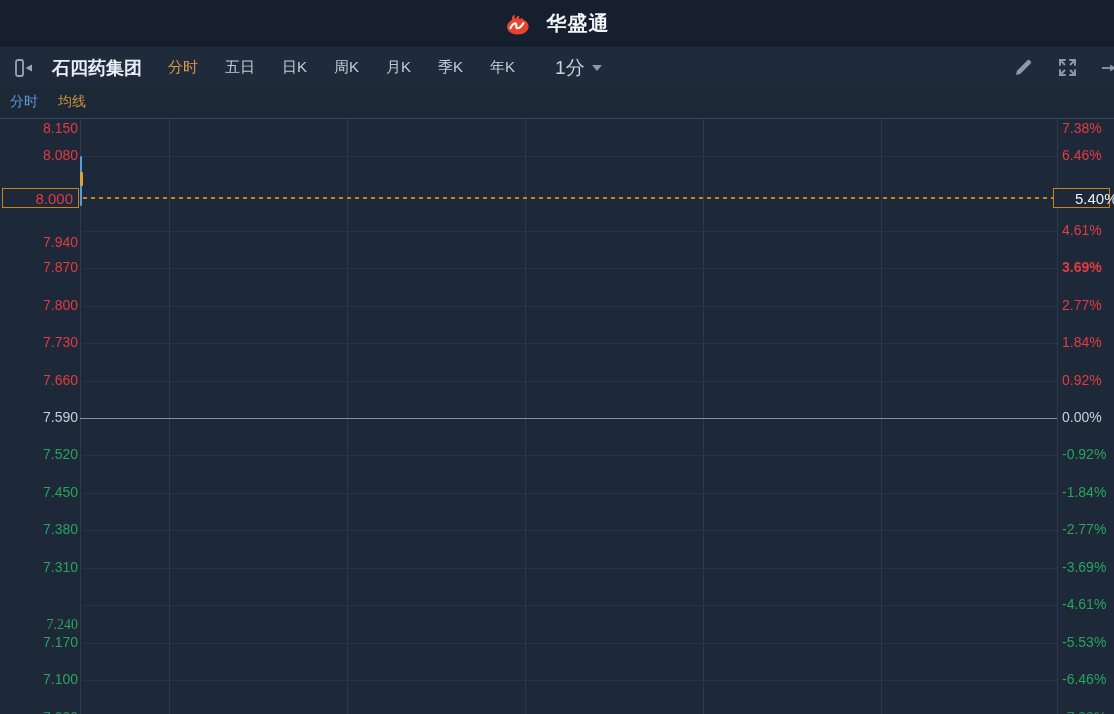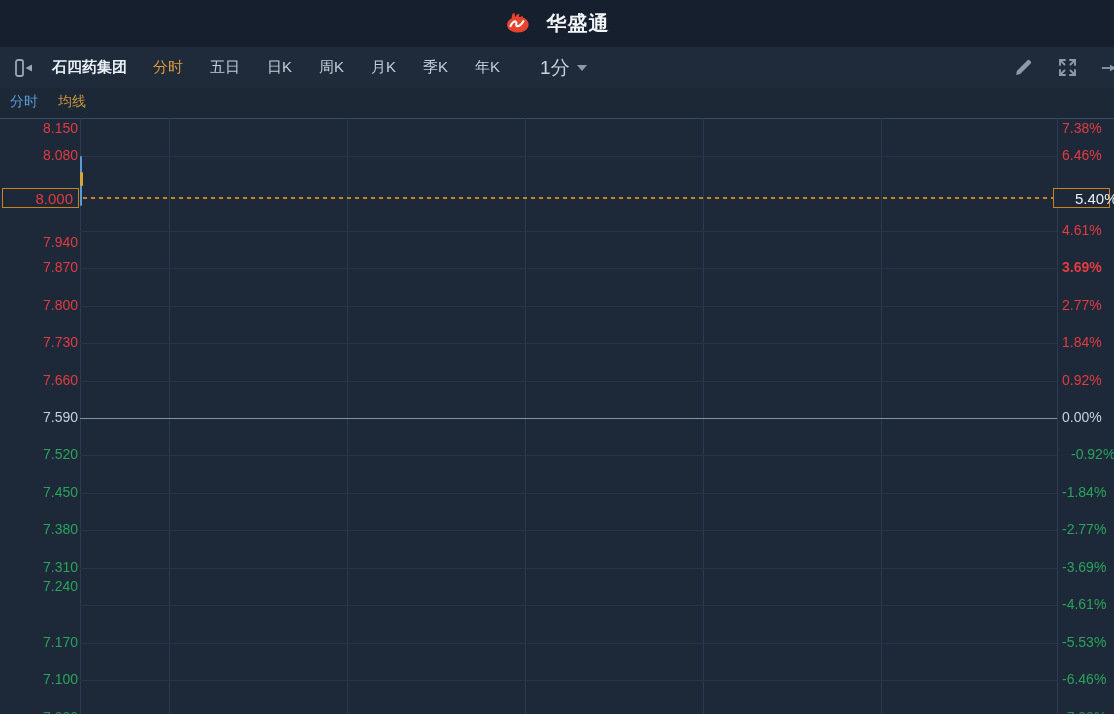--- a/index.html
+++ b/index.html
@@ -1,24 +1,24 @@
 <!DOCTYPE html>
 <html><head>
 <meta charset="utf-8">
 <style>
   html,body{margin:0;padding:0;width:1114px;height:714px;overflow:hidden;
     background:#1d2938;font-family:"Liberation Sans","DejaVu Sans",sans-serif;}
   .topbar{position:absolute;left:0;top:0;width:1114px;height:47px;background:#161f2e;
     display:flex;align-items:center;justify-content:center;}
-  .brand{display:flex;gap:16px;}
+  .brand{display:flex;align-items:center;gap:16px;}
   .brand-name{color:#f2f5f8;font-size:20px;font-weight:bold;letter-spacing:1px;}
   .toolbar{position:absolute;left:0;top:47px;width:1114px;height:41px;background:#1f2a3a;
     display:flex;align-items:center;padding-left:14px;box-sizing:border-box;}
   .collapse-ic{margin-right:18px;display:flex;align-items:center;}
-  .stock-name{color:#e9eff6;font-size:15px;font-weight:bold;margin-right:26px;white-space:nowrap;}
+  .stock-name{color:#e9eff6;font-size:18px;font-weight:bold;margin-right:26px;white-space:nowrap;}
   .tabs{display:flex;align-items:center;gap:27px;}
   .tab{color:#c3cdd9;font-size:15px;cursor:pointer;white-space:nowrap;}
   .tab.active{color:#e09a3e;}
   .period{display:flex;align-items:center;gap:7px;margin-left:40px;cursor:pointer;}
   .period-label{color:#c9d2dd;font-size:19px;}
   .caret{width:0;height:0;border-left:5px solid transparent;border-right:5px solid transparent;
     border-top:6px solid #8d99aa;}
   .tb-right{margin-left:auto;display:flex;align-items:center;gap:24px;padding-right:0;}
   .tb-icon{width:20px;height:20px;display:flex;align-items:center;justify-content:center;cursor:pointer;}
   .legendbar{position:absolute;left:0;top:88px;width:1114px;height:28px;background:#1d2837;
@@ -130,32 +130,32 @@
     <div class="axis-lab left" style="top: 219px; color: rgb(226, 59, 65);">7.730</div>
     <div class="axis-lab right" style="top: 219px; color: rgb(226, 59, 65);">1.84%</div>
     <div class="hline" style="left: 80px; width: 977px; top: 265px;"></div>
     <div class="axis-lab left" style="top: 257px; color: rgb(226, 59, 65);">7.660</div>
     <div class="axis-lab right" style="top: 257px; color: rgb(226, 59, 65);">0.92%</div>
     <div class="zero-line" style="left: 80px; width: 977px; top: 302px;"></div>
     <div class="axis-lab left" style="top: 294px; color: rgb(197, 208, 218);">7.590</div>
     <div class="axis-lab right" style="top: 294px; color: rgb(197, 208, 218);">0.00%</div>
     <div class="hline" style="left: 80px; width: 977px; top: 339px;"></div>
     <div class="axis-lab left" style="top: 331px; color: rgb(42, 163, 92);">7.520</div>
-    <div class="axis-lab right" style="top: 331px; color: rgb(42, 163, 92); margin-left: 9px;">-0.92%</div>
+    <div class="axis-lab right" style="top: 331px; color: rgb(42, 163, 92);">-0.92%</div>
     <div class="hline" style="left: 80px; width: 977px; top: 377px;"></div>
     <div class="axis-lab left" style="top: 369px; color: rgb(42, 163, 92);">7.450</div>
     <div class="axis-lab right" style="top: 369px; color: rgb(42, 163, 92);">-1.84%</div>
     <div class="hline" style="left: 80px; width: 977px; top: 414px;"></div>
     <div class="axis-lab left" style="top: 406px; color: rgb(42, 163, 92);">7.380</div>
     <div class="axis-lab right" style="top: 406px; color: rgb(42, 163, 92);">-2.77%</div>
     <div class="hline" style="left: 80px; width: 977px; top: 452px;"></div>
     <div class="axis-lab left" style="top: 444px; color: rgb(42, 163, 92);">7.310</div>
     <div class="axis-lab right" style="top: 444px; color: rgb(42, 163, 92);">-3.69%</div>
     <div class="hline" style="left: 80px; width: 977px; top: 489px;"></div>
-    <div class="axis-lab left" style="top: 463px; color: rgb(42, 163, 92);">7.240</div>
+    <div class="axis-lab left" style="top: 501px; color: rgb(42, 163, 92); font-family: Liberation Serif, serif;">7.240</div>
     <div class="axis-lab right" style="top: 481px; color: rgb(42, 163, 92);">-4.61%</div>
     <div class="hline" style="left: 80px; width: 977px; top: 527px;"></div>
     <div class="axis-lab left" style="top: 519px; color: rgb(42, 163, 92);">7.170</div>
     <div class="axis-lab right" style="top: 519px; color: rgb(42, 163, 92);">-5.53%</div>
     <div class="hline" style="left: 80px; width: 977px; top: 564px;"></div>
     <div class="axis-lab left" style="top: 556px; color: rgb(42, 163, 92);">7.100</div>
     <div class="axis-lab right" style="top: 556px; color: rgb(42, 163, 92);">-6.46%</div>
     <div class="axis-lab left" style="top: 594px; color: rgb(42, 163, 92); opacity: 0.85;">7.030</div>
     <div class="axis-lab right" style="top: 594px; color: rgb(42, 163, 92); opacity: 0.85;">-7.38%</div>
     <div class="dotted" style="left: 83px; width: 974px; top: 81px;"></div>

